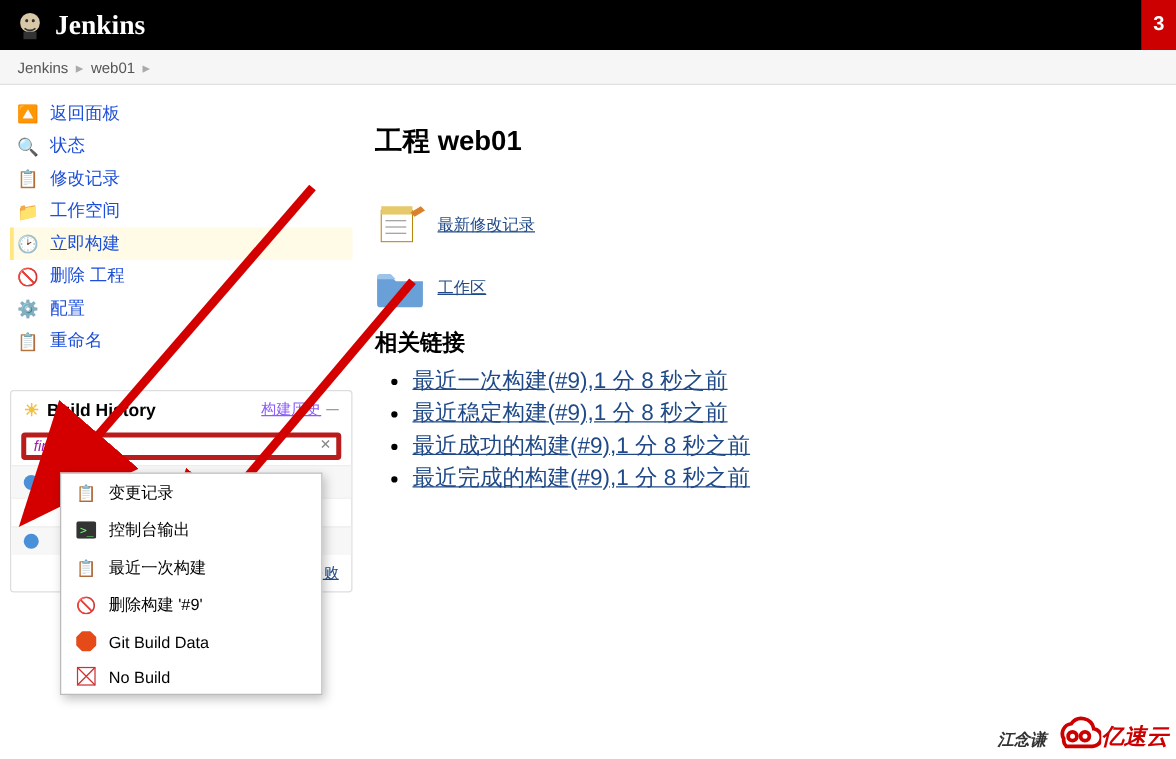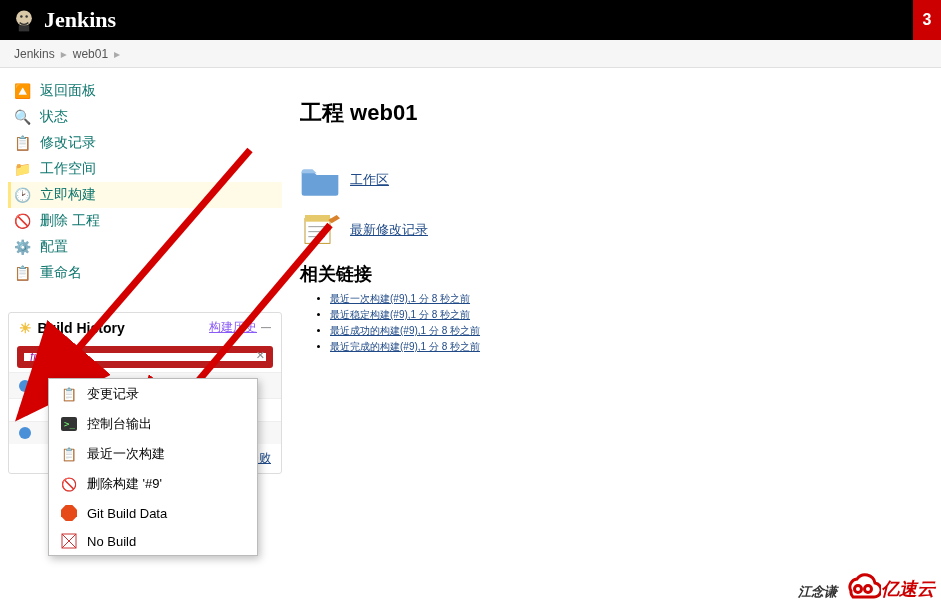--- a/index.html
+++ b/index.html
@@ -46,41 +46,41 @@
   }
   .crumb a { color: #555; text-decoration: none; margin-right: 6px; }
   .crumb .sep { color: #aaa; margin-right: 6px; }
   
   .wrap { display: flex; }
   .side { width: 290px; padding: 10px 8px; }
   .main { flex: 1; padding: 20px 10px; }
   
   .task { display: flex; align-items: center; padding: 4px 4px; font-size: 14px; }
   .task .ic { width: 22px; display: flex; justify-content: center; margin-right: 6px; }
-  .task a { color: #0f766e; text-decoration: none; }
+  .task a { color: #1d4ed8; text-decoration: none; }
   .task.active { border-left: 3px solid #ffe680; background: #fffbe6; padding-left:1px; }
   
   .history {
     margin-top: 26px;
     border: 1px solid #ddd;
     border-radius: 3px;
     background: #fff;
   }
   .history-head {
     display: flex; align-items: center;
     padding: 6px 10px;
     font-weight: bold;
     font-size: 14px;
   }
   .history-head .title { flex:1; }
   .history-head .trend { color:#8b5cf6; text-decoration: underline; font-weight:normal; font-size:12px; }
   .history-head .mini { margin-left:4px; color:#999; font-size:10px;}
   .find-row { padding: 4px 8px; }
   .find-input {
-    width: 100%; border:7px solid #b91c1c; border-radius:3px;
+    width: 100%; border:4px solid #b91c1c; border-radius:3px;
     padding: 3px 22px 3px 6px; font-style: italic; color:#a21caf;
     font-size:12px; height:22px;
   }
   .find-wrap { position:relative; }
   .find-clear { position:absolute; right:8px; top:3px; color:#888; font-size:11px;}
   .build-row {
     display:flex; align-items:center;
     padding: 4px 10px;
     border-top:1px solid #eee;
     font-size:12px;
@@ -107,21 +107,21 @@
     font-size:13px;
   }
   .popup-item .pic { width:20px; margin-right:8px; display:flex; justify-content:center; }
   
   h1 { font-size: 22px; font-weight:bold; margin:10px 0 34px; }
   .mrow { display:flex; align-items:center; margin-bottom:14px; }
   .mrow .big-ic { width:40px; height:36px; margin-right:10px; display:flex; align-items:center; justify-content:center;}
   .mrow a { color:#204A87; text-decoration: underline; }
   h2 { font-size:18px; font-weight:bold; margin:14px 0 6px; }
   ul.links { margin:4px 0 0 30px; padding:0; }
-  ul.links li { margin:2px 0; font-size:10px; }
+  ul.links li { margin:2px 0; font-size:18px; }
   ul.links a { color:#204A87; text-decoration: underline; }
   
   .wm { position:absolute; right:6px; bottom:6px; display:flex; align-items:flex-end; font-weight:bold; font-style:italic; color:#333;}
   .wm svg { margin-left:4px;}
   
   .overlay { position:absolute; inset:0; pointer-events:none; }
 </style>
 </head>
 <body>
 
@@ -218,38 +218,38 @@
         <a href="#">RSS 失败</a>
       </div>
     </div>
   </div>
 
   <div class="main">
     <h1>工程 web01</h1>
     <div class="mrow">
       <span class="big-ic">
         <svg viewBox="0 0 48 40" width="40" height="36">
-            <path fill="#6aa0d8" d="M2 10h14l4 4h26v22a3 3 0 0 1-3 3H5a3 3 0 0 1-3-3z"></path>
-            <path fill="#9cc3ea" d="M2 10a3 3 0 0 1 3-3h10l5 5H2z"></path>
-          </svg>
-      </span>
-      <a href="#">工作区</a>
-    </div>
-    <div class="mrow">
-      <span class="big-ic">
-        <svg viewBox="0 0 48 40" width="40" height="36">
             <rect x="6" y="6" width="30" height="30" fill="#fff" stroke="#b8860b"></rect>
             <rect x="6" y="2" width="30" height="8" fill="#e6c96b"></rect>
             <path d="M34 8 l10 -6 l4 4 -10 6 z" fill="#d9822b"></path>
             <line x1="10" y1="16" x2="30" y2="16" stroke="#888"></line>
             <line x1="10" y1="22" x2="30" y2="22" stroke="#888"></line>
             <line x1="10" y1="28" x2="30" y2="28" stroke="#888"></line>
           </svg>
       </span>
       <a href="#">最新修改记录</a>
+    </div>
+    <div class="mrow">
+      <span class="big-ic">
+        <svg viewBox="0 0 48 40" width="40" height="36">
+            <path fill="#6aa0d8" d="M2 10h14l4 4h26v22a3 3 0 0 1-3 3H5a3 3 0 0 1-3-3z"></path>
+            <path fill="#9cc3ea" d="M2 10a3 3 0 0 1 3-3h10l5 5H2z"></path>
+          </svg>
+      </span>
+      <a href="#">工作区</a>
     </div>
     <h2>相关链接</h2>
     <ul class="links">
       <li><a href="#">最近一次构建(#9),1 分 8 秒之前</a></li>
       <li><a href="#">最近稳定构建(#9),1 分 8 秒之前</a></li>
       <li><a href="#">最近成功的构建(#9),1 分 8 秒之前</a></li>
       <li><a href="#">最近完成的构建(#9),1 分 8 秒之前</a></li>
     </ul>
   </div>
 </div>

